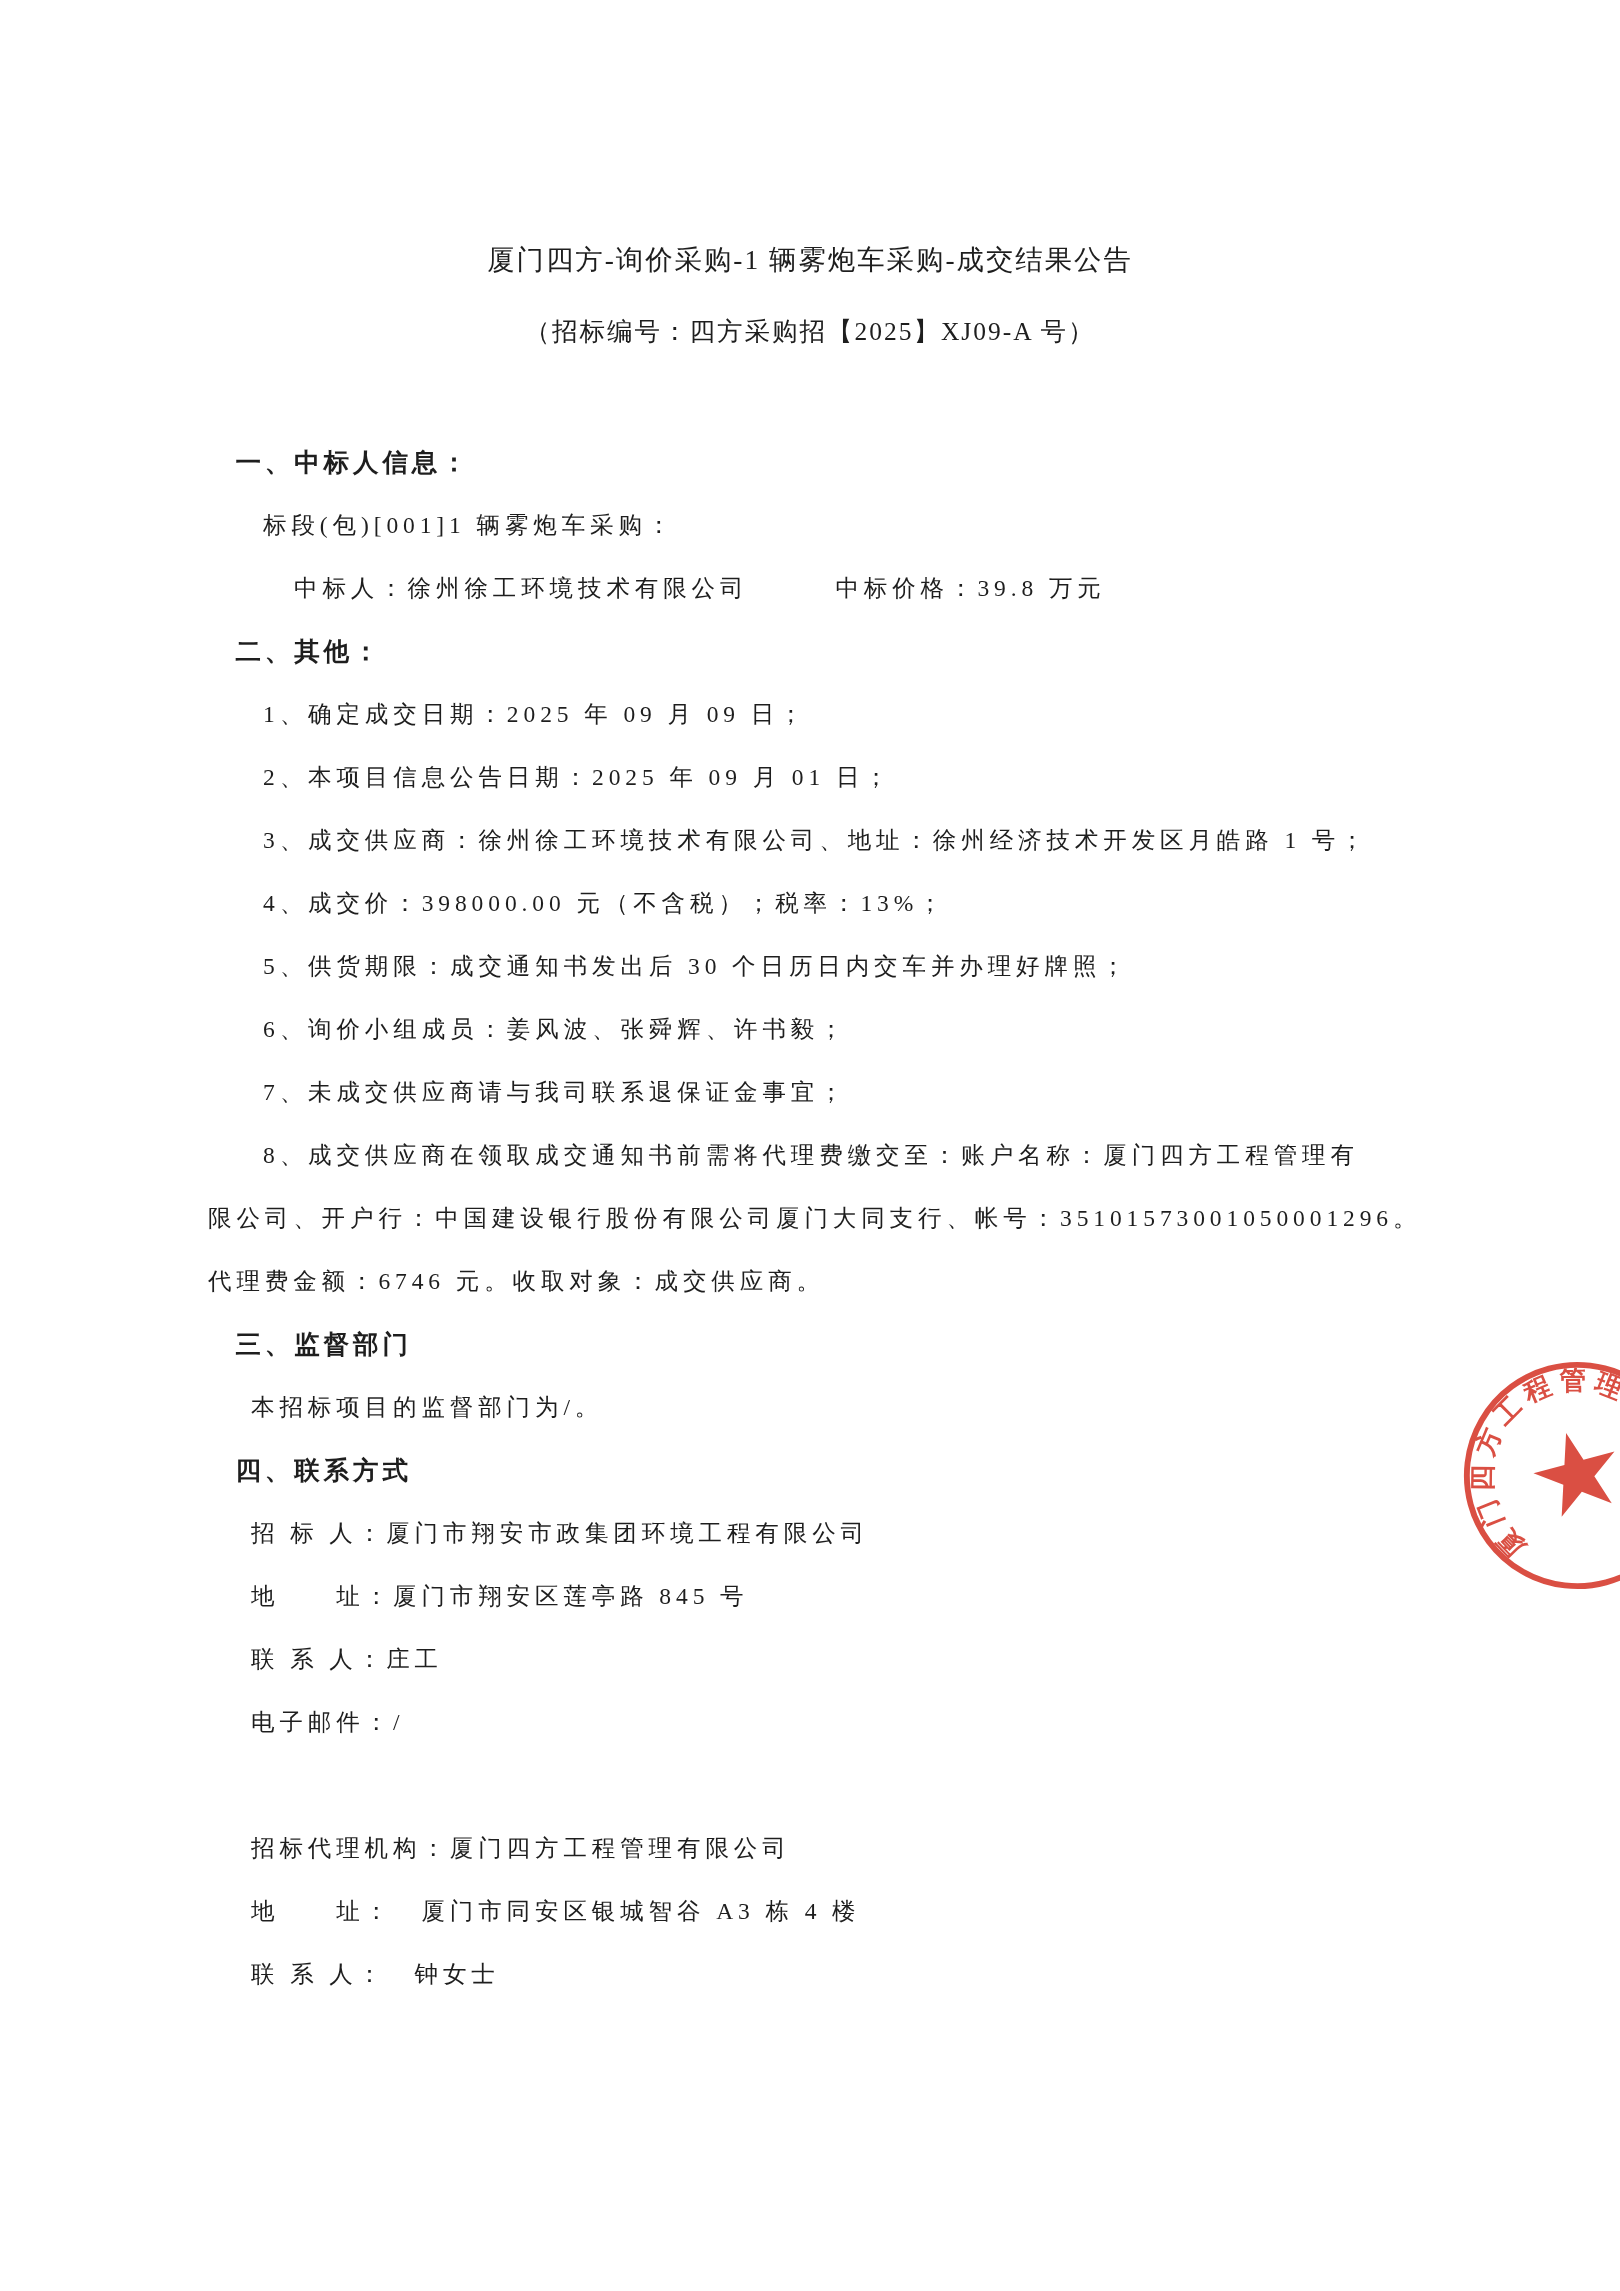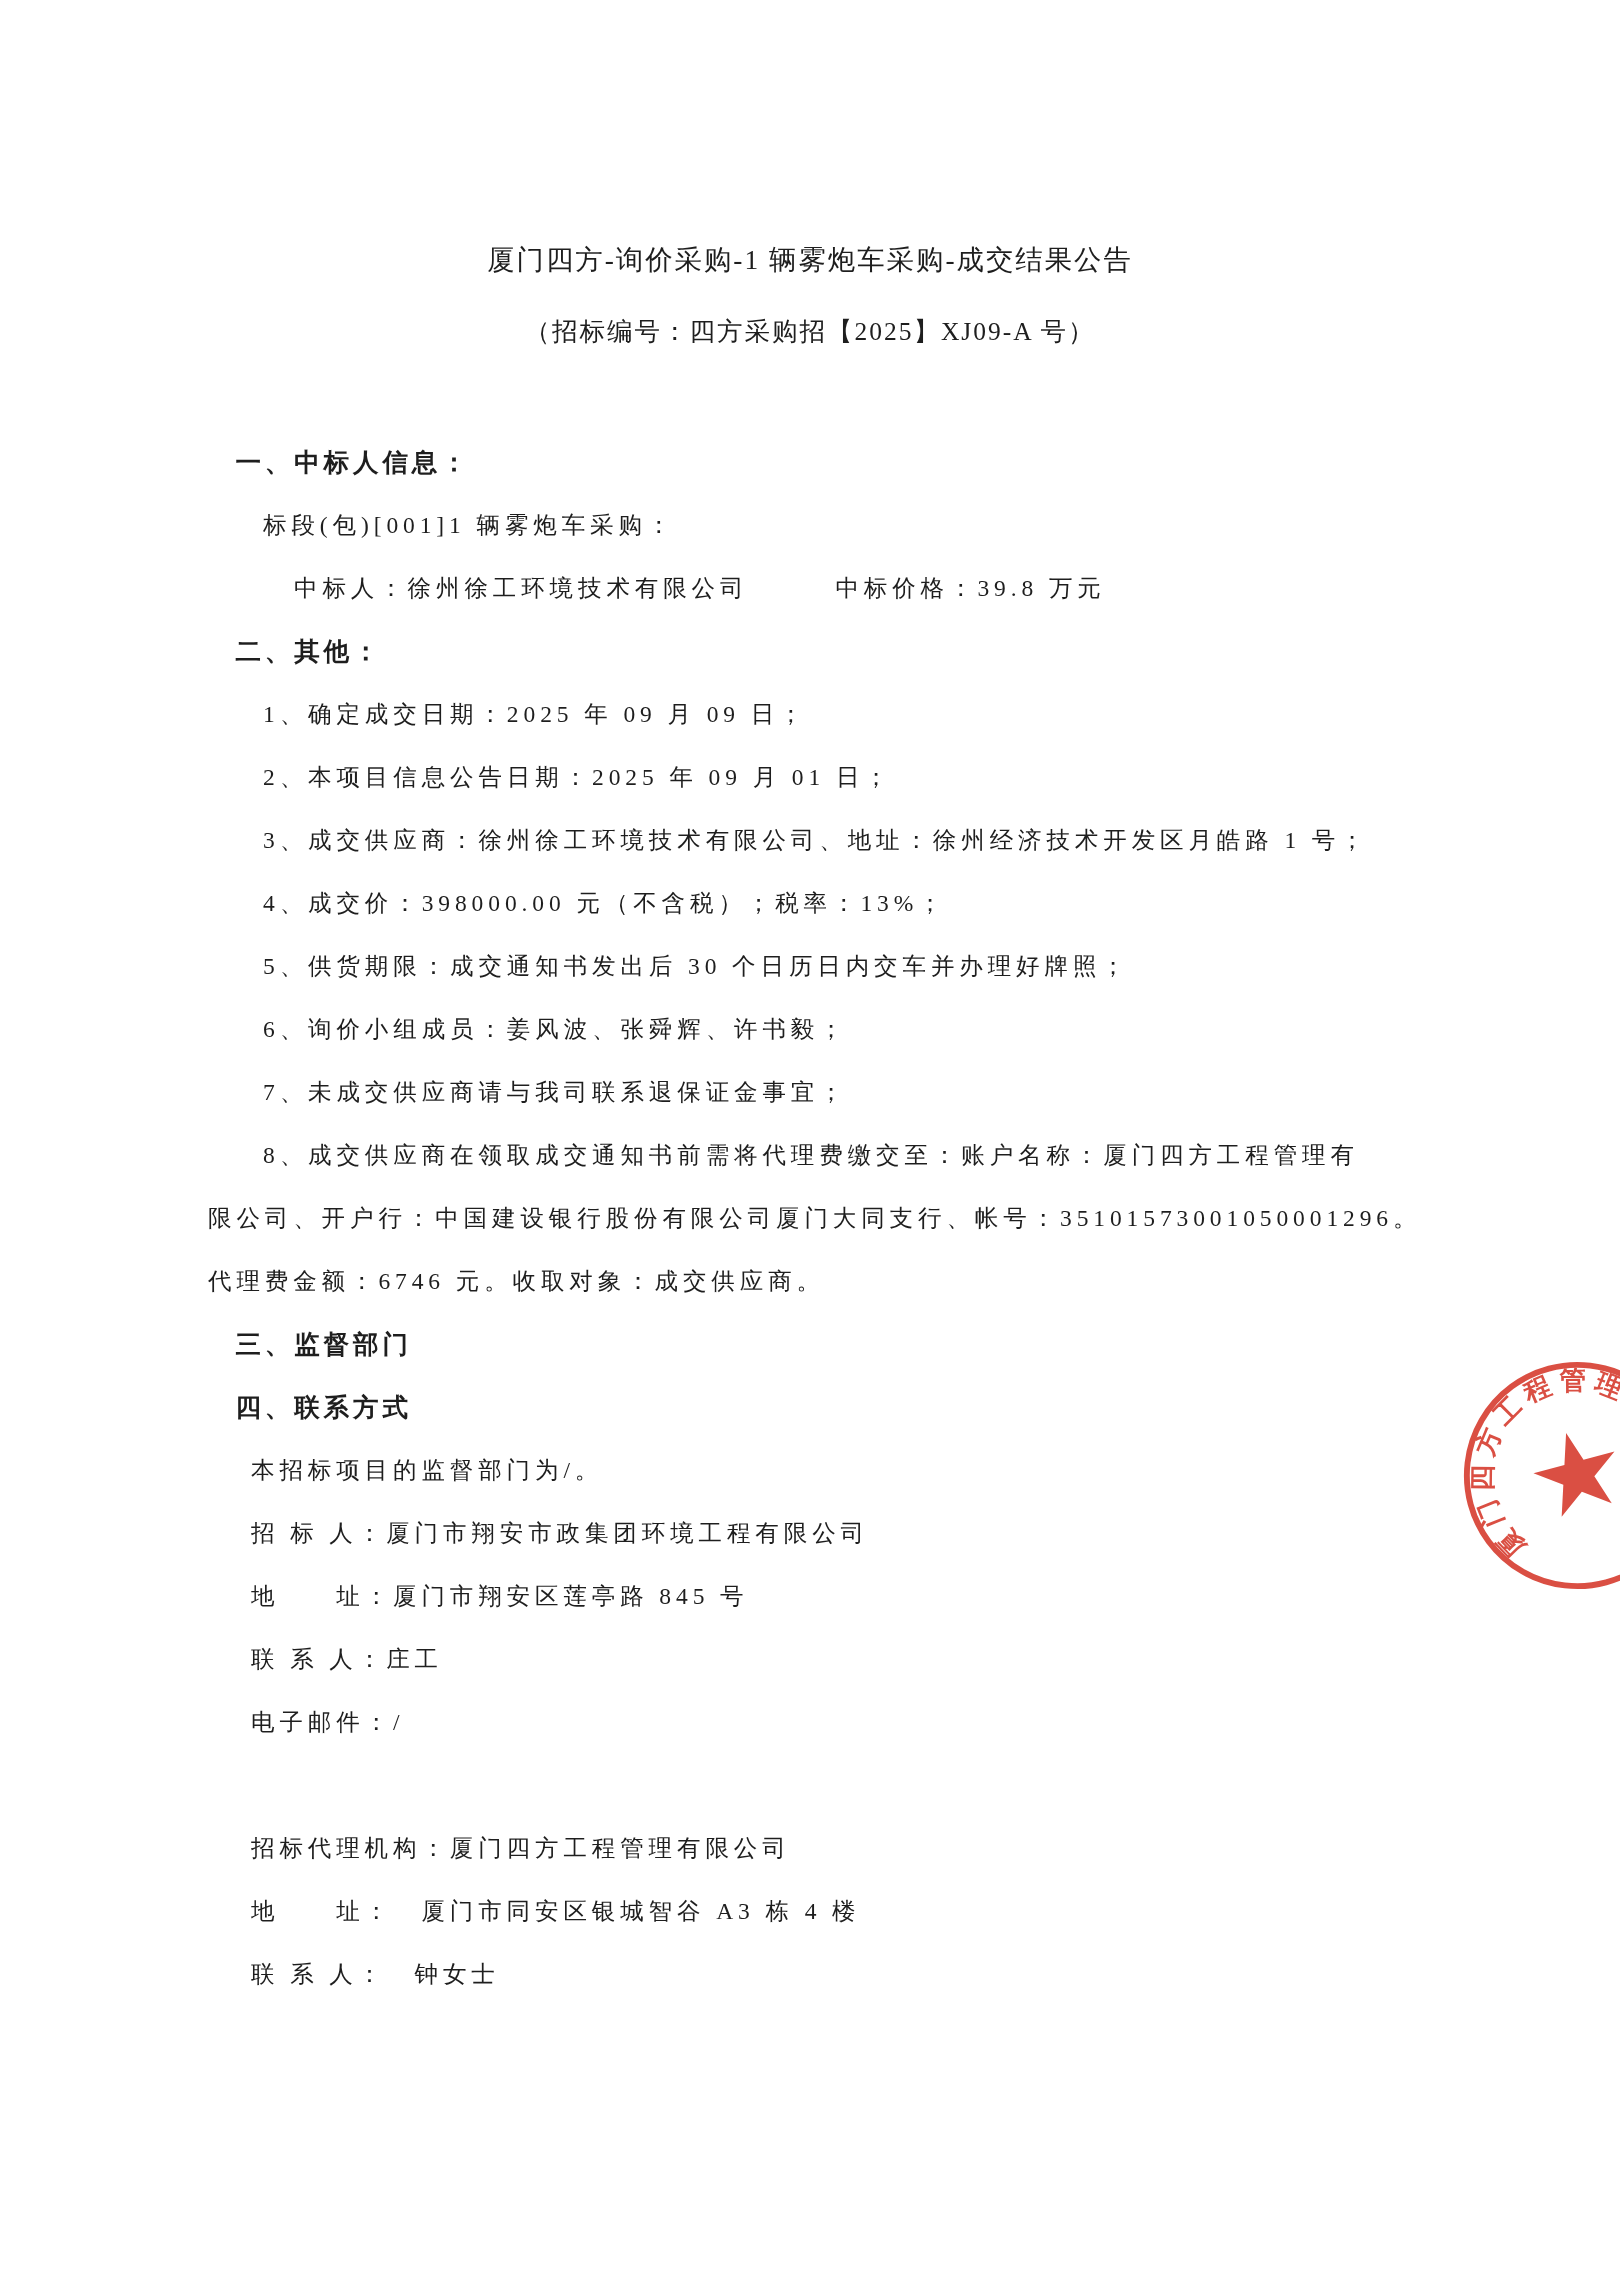--- a/index.html
+++ b/index.html
@@ -70,23 +70,23 @@
     <div class="ln ind-a">3、成交供应商：徐州徐工环境技术有限公司、地址：徐州经济技术开发区月皓路 1 号；</div>
     <div class="ln ind-a">4、成交价：398000.00 元（不含税）；税率：13%；</div>
     <div class="ln ind-a">5、供货期限：成交通知书发出后 30 个日历日内交车并办理好牌照；</div>
     <div class="ln ind-a">6、询价小组成员：姜风波、张舜辉、许书毅；</div>
     <div class="ln ind-a">7、未成交供应商请与我司联系退保证金事宜；</div>
     <div class="ln ind-a">8、成交供应商在领取成交通知书前需将代理费缴交至：账户名称：厦门四方工程管理有</div>
     <div class="ln">限公司、开户行：中国建设银行股份有限公司厦门大同支行、帐号：35101573001050001296。</div>
     <div class="ln">代理费金额：6746 元。收取对象：成交供应商。</div>
 
     <div class="ln h ind-h">三、监督部门</div>
+    <div class="ln ind-c">本招标项目的监督部门为/。</div>
+
     <div class="ln h ind-h">四、联系方式</div>
-
-    <div class="ln ind-c">本招标项目的监督部门为/。</div>
     <div class="ln ind-c">招 标 人：厦门市翔安市政集团环境工程有限公司</div>
     <div class="ln ind-c">地　　址：厦门市翔安区莲亭路 845 号</div>
     <div class="ln ind-c">联 系 人：庄工</div>
     <div class="ln ind-c">电子邮件：/</div>
     <div class="ln"></div>
     <div class="ln ind-c">招标代理机构：厦门四方工程管理有限公司</div>
     <div class="ln ind-c">地　　址：　厦门市同安区银城智谷 A3 栋 4 楼</div>
     <div class="ln ind-c">联 系 人：　钟女士</div>
 
   </div>

